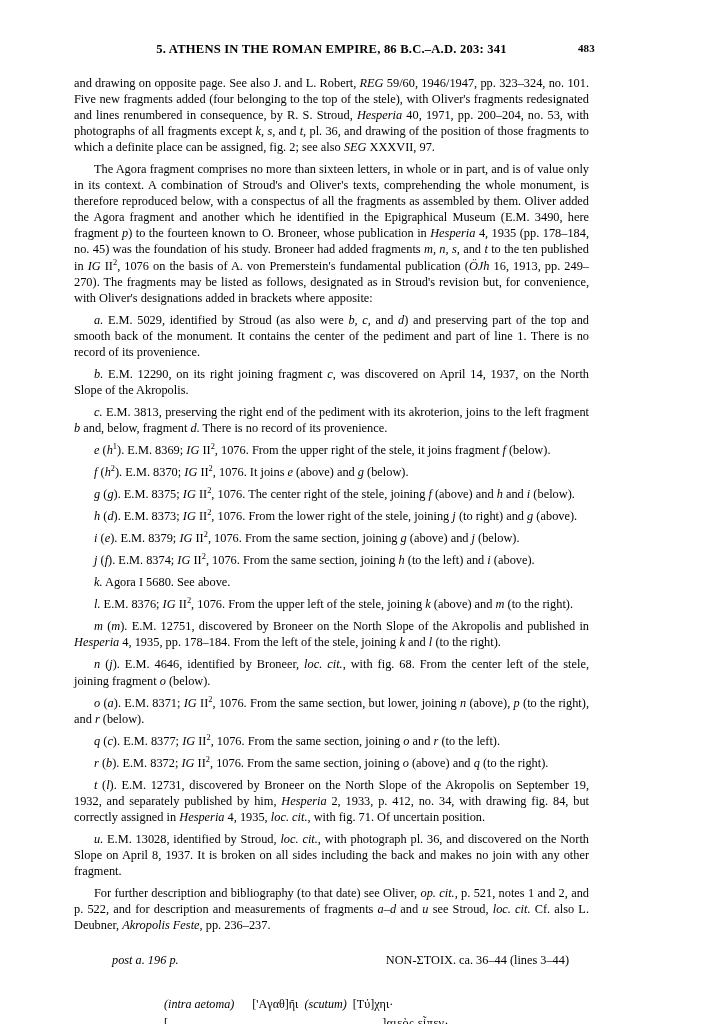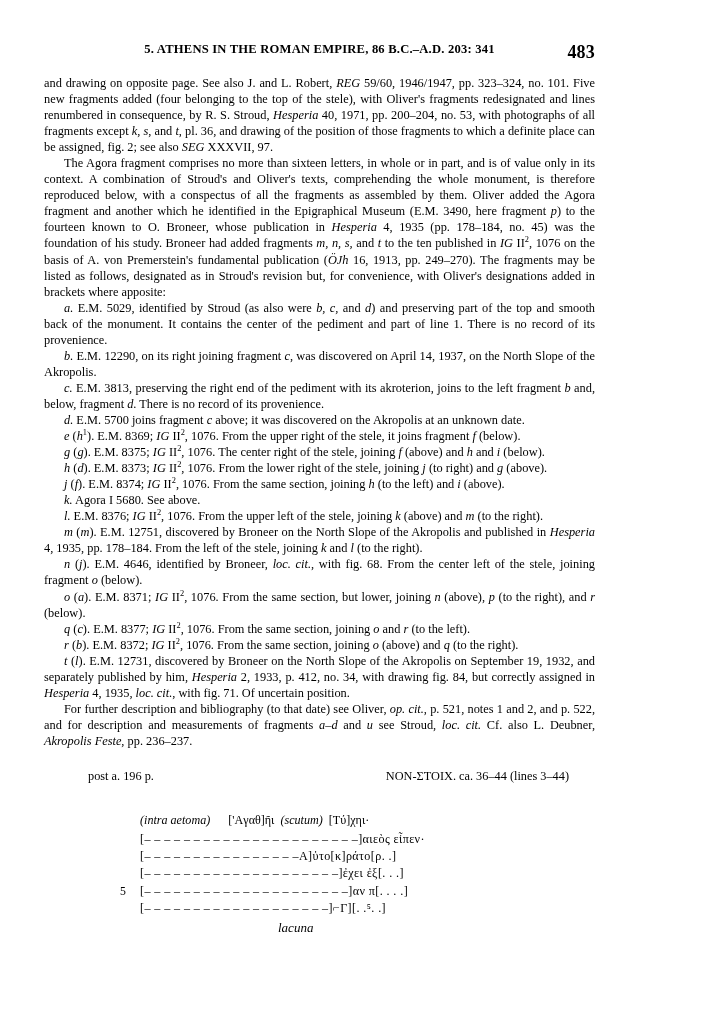--- a/index.html
+++ b/index.html
@@ -12,21 +12,21 @@
     background: #ffffff;
     font-family: "Liberation Serif", serif;
     color: #000000;
     overflow: hidden;
   }
   .page {
     position: relative;
     width: 639px;
     height: 1024px;
     box-sizing: border-box;
-    padding: 42px 44px 20px 44px;
+    padding: 42px 44px 20px 68px;
   }
   .header {
     display: flex;
     align-items: baseline;
     justify-content: center;
     position: relative;
     font-size: 12.4px;
     font-weight: bold;
     letter-spacing: 0.2px;
     margin-bottom: 18px;
@@ -35,52 +35,52 @@
     text-align: center;
   }
   .header .running-title .title-main {
     font-variant: small-caps;
     font-size: 12.6px;
   }
   .header .folio {
     position: absolute;
     right: 0;
     top: 0;
-    font-size: 18px;
+    font-size: 11px;
     font-weight: bold;
   }
   .body-text {
     font-size: 12.35px;
     line-height: 1.30;
     text-align: justify;
     text-justify: inter-word;
   }
   .body-text p {
-    margin: 0;
+    margin: 6px;
   }
   .indent {
     text-indent: 20px;
   }
   .hang {
     text-indent: 20px;
   }
   i, em { font-style: italic; }
   sup {
     font-size: 0.68em;
     vertical-align: super;
     line-height: 0;
   }
   .epigraph-head {
     margin-top: 20px;
     display: flex;
     justify-content: space-between;
     font-size: 12.3px;
     padding: 0 26px 0 44px;
   }
-  .epigraph-head .left { }
+  .epigraph-head .left { font-style: italic; }
   .epigraph-head .right { }
   .text-block {
     margin-top: 28px;
     font-size: 12.1px;
     line-height: 1.42;
     padding-left: 44px;
   }
   .tb-row {
     display: flex;
     align-items: baseline;
@@ -128,29 +128,30 @@
     <p>and drawing on opposite page. See also J. and L. Robert, <i>REG</i> 59/60, 1946/1947, pp. 323–324, no. 101. Five new fragments added (four belonging to the top of the stele), with Oliver's fragments redesignated and lines renumbered in consequence, by R. S. Stroud, <i>Hesperia</i> 40, 1971, pp. 200–204, no. 53, with photographs of all fragments except <i>k</i>, <i>s</i>, and <i>t</i>, pl. 36, and drawing of the position of those fragments to which a definite place can be assigned, fig. 2; see also <i>SEG</i> XXXVII, 97.</p>
 
     <p class="indent">The Agora fragment comprises no more than sixteen letters, in whole or in part, and is of value only in its context. A combination of Stroud's and Oliver's texts, comprehending the whole monument, is therefore reproduced below, with a conspectus of all the fragments as assembled by them. Oliver added the Agora fragment and another which he identified in the Epigraphical Museum (E.M. 3490, here fragment <i>p</i>) to the fourteen known to O. Broneer, whose publication in <i>Hesperia</i> 4, 1935 (pp. 178–184, no. 45) was the foundation of his study. Broneer had added fragments <i>m, n, s,</i> and <i>t</i> to the ten published in <i>IG</i> II<sup>2</sup>, 1076 on the basis of A. von Premerstein's fundamental publication (<i>ÖJh</i> 16, 1913, pp. 249–270). The fragments may be listed as follows, designated as in Stroud's revision but, for convenience, with Oliver's designations added in brackets where apposite:</p>
 
     <p class="hang"><i>a.</i> E.M. 5029, identified by Stroud (as also were <i>b, c,</i> and <i>d</i>) and preserving part of the top and smooth back of the monument. It contains the center of the pediment and part of line 1. There is no record of its provenience.</p>
 
     <p class="hang"><i>b.</i> E.M. 12290, on its right joining fragment <i>c</i>, was discovered on April 14, 1937, on the North Slope of the Akropolis.</p>
 
     <p class="hang"><i>c.</i> E.M. 3813, preserving the right end of the pediment with its akroterion, joins to the left fragment <i>b</i> and, below, fragment <i>d</i>. There is no record of its provenience.</p>
 
-    <p class="hang"><i>d.</i> E.M. 5700 joins fragment <i>c</i> above; it was discovered on the Akropolis at an unknown date.</p>
 
     <p class="hang"><i>e</i> (<i>h</i><sup>1</sup>). E.M. 8369; <i>IG</i> II<sup>2</sup>, 1076. From the upper right of the stele, it joins fragment <i>f</i> (below).</p>
 
+    <p class="hang"><i>f</i> (<i>h</i><sup>2</sup>). E.M. 8370; <i>IG</i> II<sup>2</sup>, 1076. It joins <i>e</i> (above) and <i>g</i> (below).</p>
 
     <p class="hang"><i>g</i> (<i>g</i>). E.M. 8375; <i>IG</i> II<sup>2</sup>, 1076. The center right of the stele, joining <i>f</i> (above) and <i>h</i> and <i>i</i> (below).</p>
 
     <p class="hang"><i>h</i> (<i>d</i>). E.M. 8373; <i>IG</i> II<sup>2</sup>, 1076. From the lower right of the stele, joining <i>j</i> (to right) and <i>g</i> (above).</p>
 
+    <p class="hang"><i>i</i> (<i>e</i>). E.M. 8379; <i>IG</i> II<sup>2</sup>, 1076. From the same section, joining <i>g</i> (above) and <i>j</i> (below).</p>
 
     <p class="hang"><i>j</i> (<i>f</i>). E.M. 8374; <i>IG</i> II<sup>2</sup>, 1076. From the same section, joining <i>h</i> (to the left) and <i>i</i> (above).</p>
 
     <p class="hang"><i>k.</i> Agora I 5680. See above.</p>
 
     <p class="hang"><i>l.</i> E.M. 8376; <i>IG</i> II<sup>2</sup>, 1076. From the upper left of the stele, joining <i>k</i> (above) and <i>m</i> (to the right).</p>
 
     <p class="hang"><i>m</i> (<i>m</i>). E.M. 12751, discovered by Broneer on the North Slope of the Akropolis and published in <i>Hesperia</i> 4, 1935, pp. 178–184. From the left of the stele, joining <i>k</i> and <i>l</i> (to the right).</p>
 
     <p class="hang"><i>n</i> (<i>j</i>). E.M. 4646, identified by Broneer, <i>loc. cit.</i>, with fig. 68. From the center left of the stele, joining fragment <i>o</i> (below).</p>
@@ -158,20 +159,21 @@
     <p class="hang"><i>o</i> (<i>a</i>). E.M. 8371; <i>IG</i> II<sup>2</sup>, 1076. From the same section, but lower, joining <i>n</i> (above), <i>p</i> (to the right), and <i>r</i> (below).</p>
 
 
     <p class="hang"><i>q</i> (<i>c</i>). E.M. 8377; <i>IG</i> II<sup>2</sup>, 1076. From the same section, joining <i>o</i> and <i>r</i> (to the left).</p>
 
     <p class="hang"><i>r</i> (<i>b</i>). E.M. 8372; <i>IG</i> II<sup>2</sup>, 1076. From the same section, joining <i>o</i> (above) and <i>q</i> (to the right).</p>
 
 
     <p class="hang"><i>t</i> (<i>l</i>). E.M. 12731, discovered by Broneer on the North Slope of the Akropolis on September 19, 1932, and separately published by him, <i>Hesperia</i> 2, 1933, p. 412, no. 34, with drawing fig. 84, but correctly assigned in <i>Hesperia</i> 4, 1935, <i>loc. cit.</i>, with fig. 71. Of uncertain position.</p>
 
+    <p class="hang"><i>u.</i> E.M. 13028, identified by Stroud, <i>loc. cit.</i>, with photograph pl. 36, and discovered on the North Slope on April 8, 1937. It is broken on all sides including the back and makes no join with any other fragment.</p>
 
     <p class="indent">For further description and bibliography (to that date) see Oliver, <i>op. cit.</i>, p. 521, notes 1 and 2, and p. 522, and for description and measurements of fragments <i>a–d</i> and <i>u</i> see Stroud, <i>loc. cit.</i> Cf. also L. Deubner, <i>Akropolis Feste</i>, pp. 236–237.</p>
 
   </div>
 
   <div class="epigraph-head">
     <div class="left">post a. 196 p.</div>
     <div class="right">NON-ΣTOIX. ca. 36–44 (lines 3–44)</div>
   </div>
 

